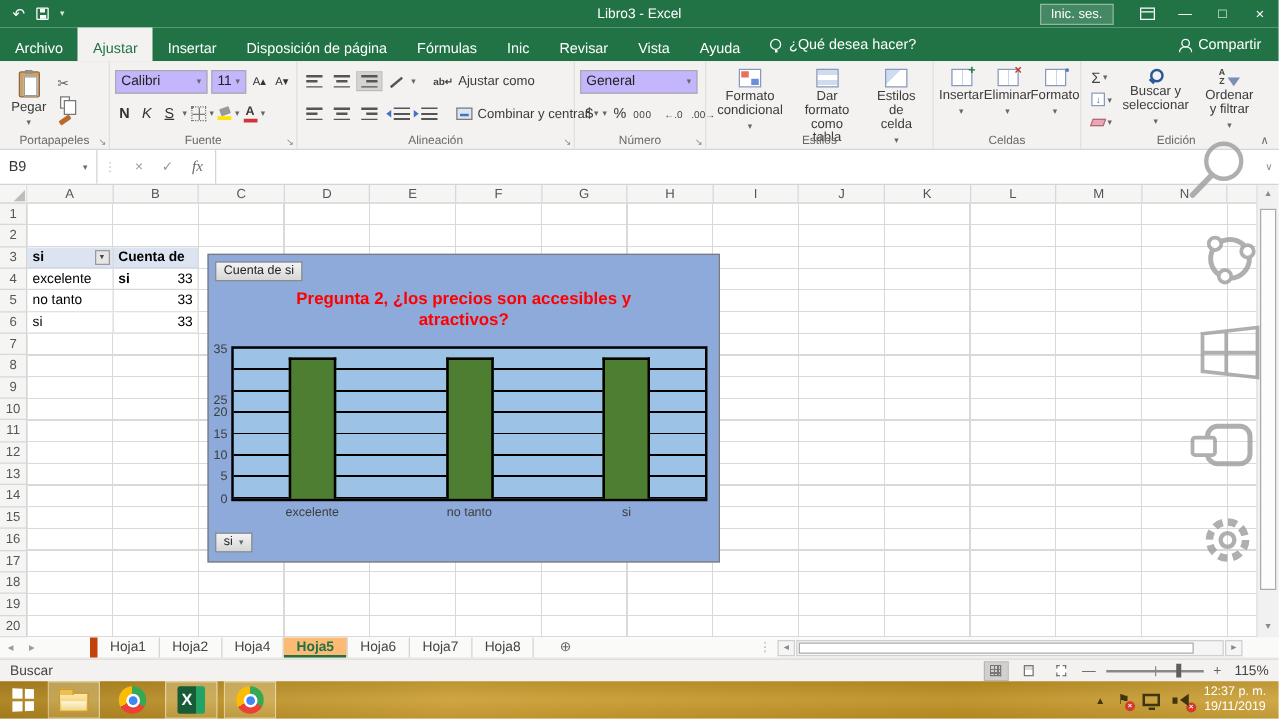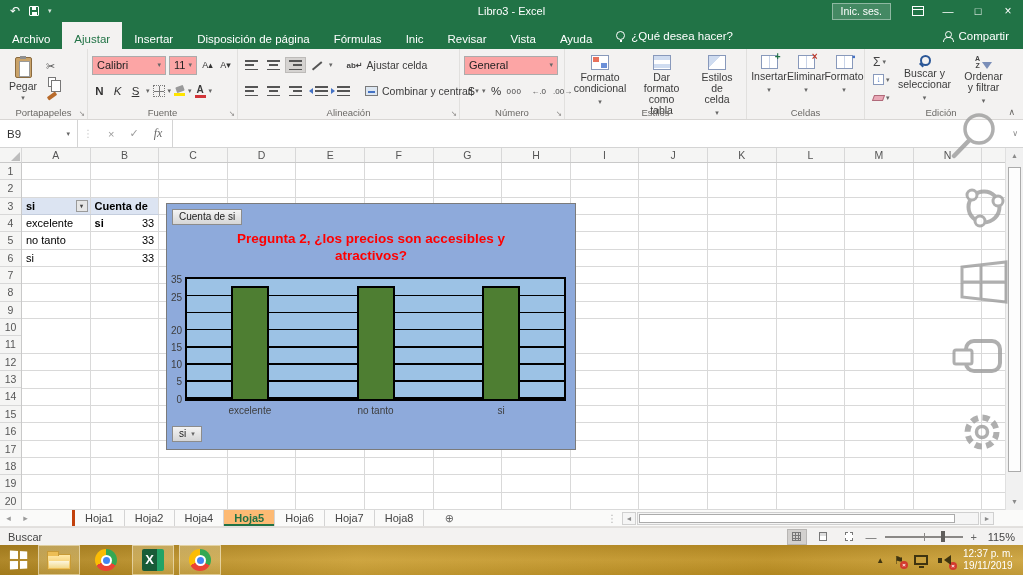--- a/index.html
+++ b/index.html
@@ -45,21 +45,21 @@
   .pp-wrap{display:flex;gap:4px;height:56px}
   .paste{display:flex;flex-direction:column;align-items:center;justify-content:center;width:38px;gap:2px}
   .i-clipboard{width:17px;height:21px;background:#c9a36a;border:1px solid #8a6a3e;border-radius:2px;position:relative}
   .i-clipboard::before{content:'';position:absolute;left:4.5px;top:-2px;width:6px;height:3px;background:#8f8f8f}
   .i-clipboard::after{content:'';position:absolute;left:3px;top:3px;width:9px;height:14px;background:#fff;border:1px solid #9a9a9a}
   .pp-col{display:flex;flex-direction:column;gap:4px;justify-content:center;color:#555;font-size:11px}
   .i-copy{width:8px;height:10px;border:1px solid #777;background:#fff;position:relative;margin-left:2px}
   .i-copy::after{content:'';position:absolute;left:2px;top:2px;width:8px;height:10px;border:1px solid #777;background:#fff}
   .i-brushfp{width:10px;height:4px;background:#b86b2b;transform:rotate(-35deg);border-radius:1px;margin:3px 0 0 1px}
   
-  .combo{background:#fca5a5;border:1px solid #acabab;height:19px;display:flex;align-items:center;justify-content:space-between;padding:0 4px;font-size:11px;color:#222}
+  .combo{background:#c4b5fd;border:1px solid #acabab;height:19px;display:flex;align-items:center;justify-content:space-between;padding:0 4px;font-size:11px;color:#222}
   .fbtn{min-width:15px;height:19px;display:flex;align-items:center;justify-content:center;font-size:11.5px;color:#333;gap:1px}
   .fbtn.bold{font-weight:bold}.fbtn.ital{font-style:italic}.fbtn.und{text-decoration:underline}
   .i-borders{width:12px;height:12px;border:1px dotted #7a7a7a;position:relative}
   .i-borders::before{content:'';position:absolute;left:5px;top:0;bottom:0;width:1px;background:#7a7a7a}
   .i-borders::after{content:'';position:absolute;top:5px;left:0;right:0;height:1px;background:#7a7a7a}
   .stack{display:inline-flex;flex-direction:column;align-items:center;line-height:9px}
   .cbar{width:11px;height:3px;margin-top:1px}
   .cbar.yellow{background:#ffe400}
   .cbar.red{background:#d13438}
   .i-bucket{width:8px;height:6px;background:#9a9a9a;border-radius:1px;transform:rotate(-20deg)}
@@ -154,21 +154,21 @@
   .vscroll{position:absolute;left:1005px;top:148px;width:18px;height:362px;background:#f1f1f1;border-left:1px solid #e0e0e0;z-index:4}
   .vs-up{height:16px;text-align:center;font-size:7px;color:#8a8a8a;line-height:16px}
   .vs-thumb{position:absolute;left:2px;right:2px;top:19px;height:305px;background:#fdfdfd;border:1px solid #ababab}
   .vs-down{position:absolute;bottom:0;left:0;right:0;height:16px;text-align:center;font-size:7px;color:#8a8a8a;line-height:16px}
 
   
   .sheetrow{position:absolute;left:0;top:510px;width:1023px;height:17px;background:#fafaf9;border-bottom:1px solid #e3e1df;display:flex;font-size:11px;color:#444}
   .snav{width:17px;text-align:center;color:#9a9a9a;font-size:9px;line-height:17px}
   .stabs{display:flex;margin-left:38px}
   .stab{padding:0 10px;line-height:16px;border-right:1px solid #d4d4d4}
-  .stab:first-child{border-left:3px solid #c2410c}
+  .stab:first-child{border-left:6px solid #c2410c}
   .stab.active{background:#fdba74;color:#217346;font-weight:bold;box-shadow:inset 0 -2px 0 #217346}
   .addsheet{margin-left:14px;color:#666;font-size:11px;line-height:17px;width:22px;text-align:center}
   .tabdots{position:absolute;left:607px;top:0;line-height:17px;color:#b0b0b0;font-size:10px}
   .hscroll{position:absolute;left:622px;top:1px;width:372px;height:15px;display:flex;align-items:center}
   .hs-arrow{width:14px;height:13px;border:1px solid #d0d0d0;background:#f5f5f5;font-size:7px;color:#8a8a8a;line-height:11px;text-align:center}
   .hs-track{flex:1;height:13px;border:1px solid #d0d0d0;background:#f5f5f5;position:relative;margin:0 1px}
   .hs-thumb{position:absolute;left:1px;top:1px;bottom:1px;width:93%;background:#fff;border:1px solid #ababab}
 
   
   .statusbar{position:absolute;left:0;top:527px;width:1023px;height:18px;background:#f3f2f1;border-top:1px solid #e1dfdd;font-size:11px;color:#444;display:flex;align-items:center}
@@ -331,21 +331,21 @@
             <i></i>
             <i></i>
           </span>
         </span>
       <span class="miniBtn">
           <span class="i-orient"></span>
         </span>
       <span class="dd8">▾</span>
       <span class="txtbtn" style="margin-left:8px">
         <span class="abx"><span>ab</span><span>↵</span></span>
-        <span>Ajustar celda</span>
+        <span>Ajustar como</span>
       </span>
     </div>
     <div class="rowi">
       <span class="miniBtn">
           <span class="i-al">
             <i></i>
             <i></i>
             <i></i>
           </span>
         </span>
@@ -567,21 +567,21 @@
       </div>
     </div>
 </div>
 
 <div class="chart">
   <span class="fieldbtn">Cuenta de si</span>
   <div class="charttitle">Pregunta 2, ¿los precios son accesibles y atractivos?</div>
   <div>
       <div class="ylab" style="top: 69.5px;">35</div>
       <div class="ylab" style="top: 104px; padding-left: 20px;">30</div>
-      <div class="ylab" style="top: 88px;">25</div>
+      <div class="ylab" style="top: 111px;">25</div>
       <div class="ylab" style="top: 120.929px;">20</div>
       <div class="ylab" style="top: 138.071px;">15</div>
       <div class="ylab" style="top: 155.214px;">10</div>
       <div class="ylab" style="top: 172.357px;">5</div>
       <div class="ylab" style="top: 189.5px;">0</div>
     </div>
   <div class="plot">
       <div class="bar" style="left: 43.8333px; height: 113.143px;"></div>
       <div class="bar" style="left: 169.5px; height: 113.143px;"></div>
       <div class="bar" style="left: 295.167px; height: 113.143px;"></div>

